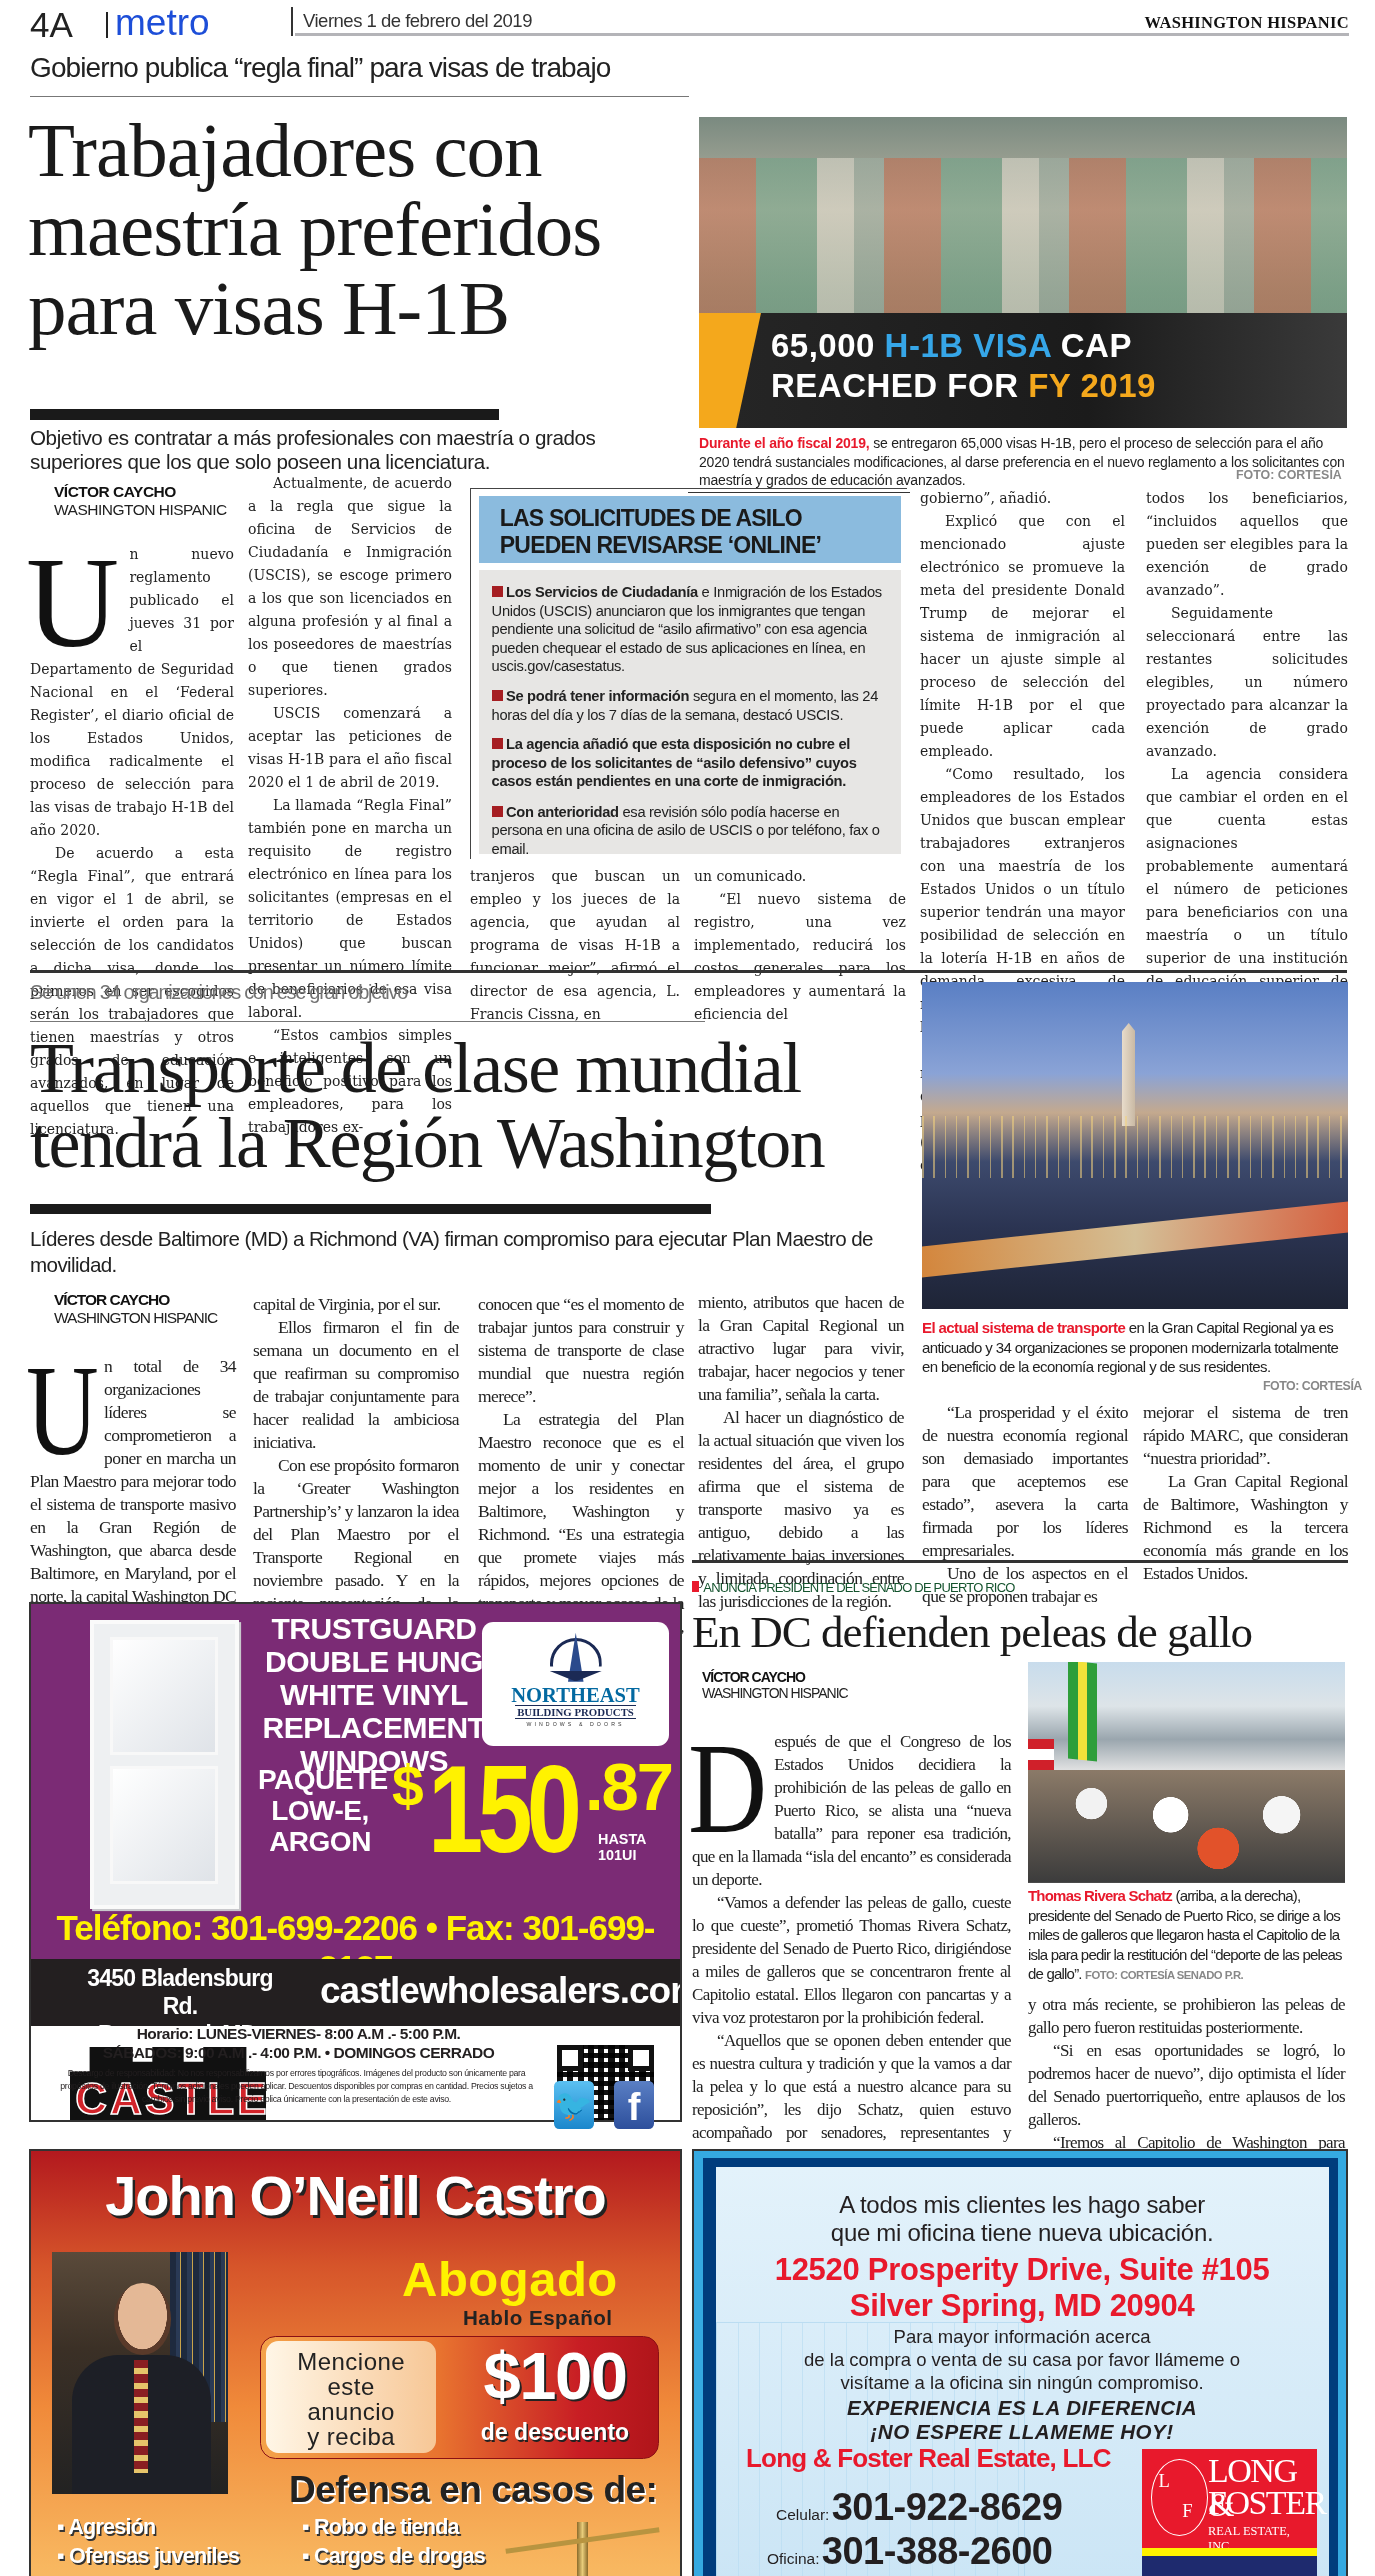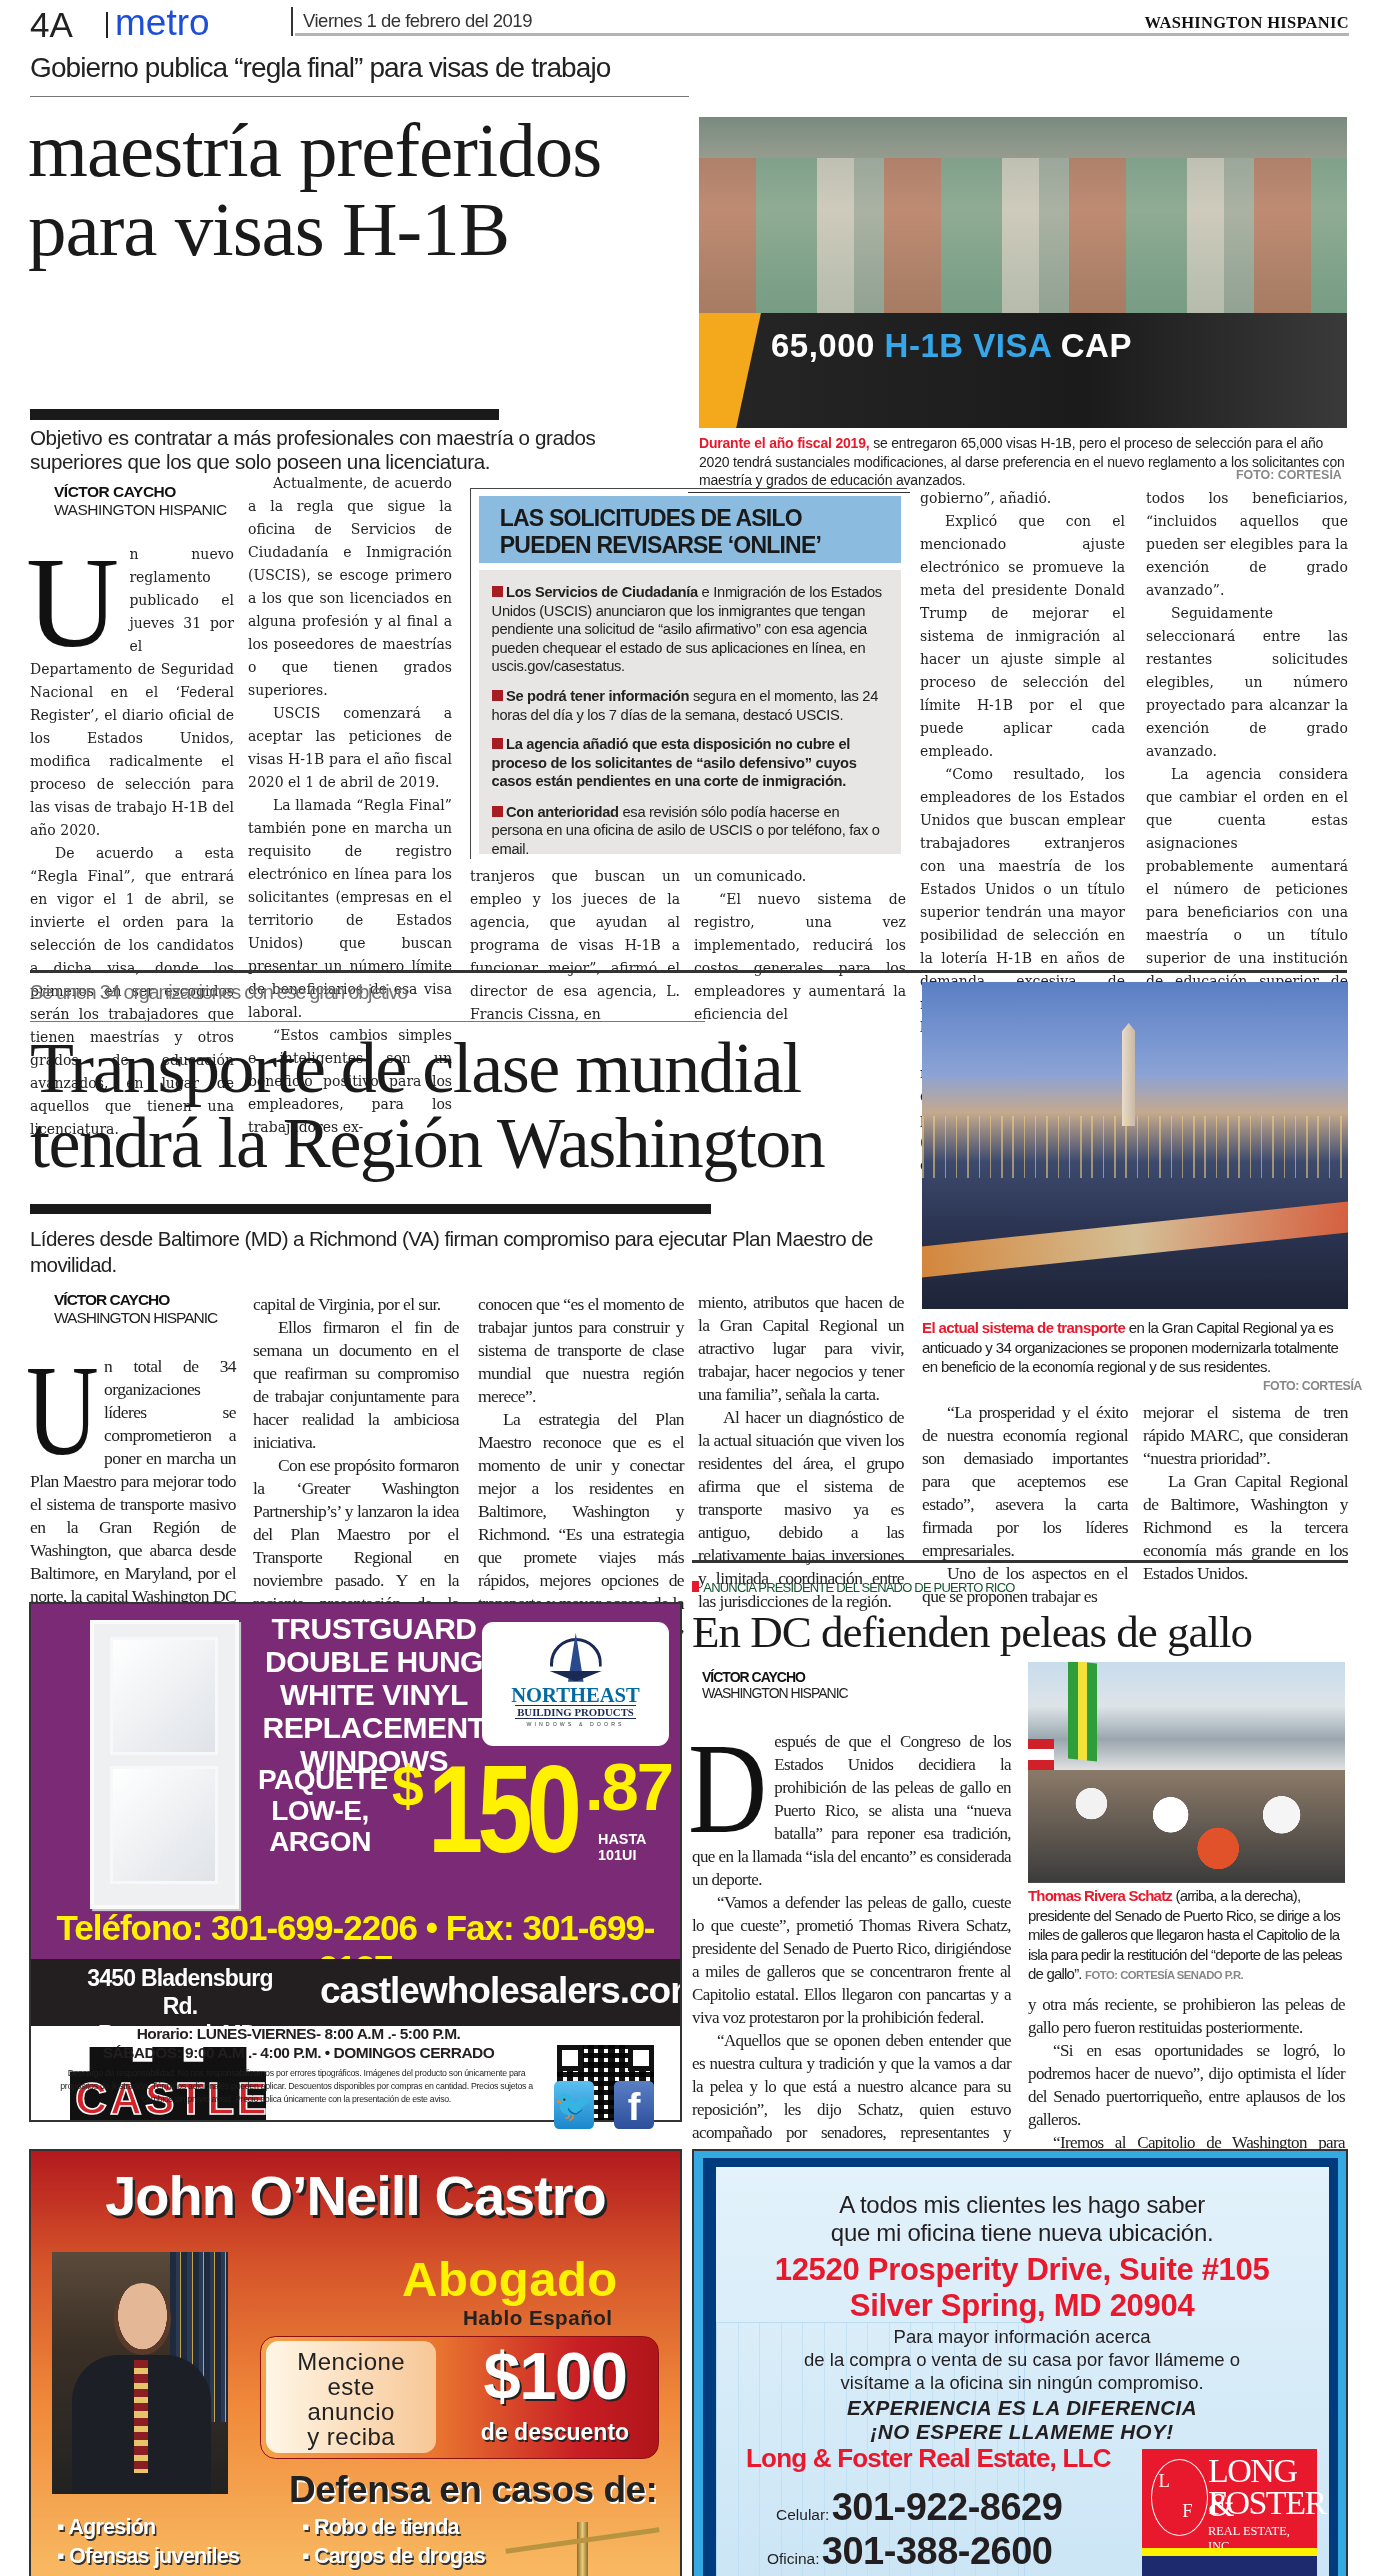--- a/index.html
+++ b/index.html
@@ -31,31 +31,33 @@
   <span class="abs" style="left:261px;top:0;width:2.1px;height:29px;background:#333;"></span>
   <span class="abs" style="left:273px;top:3.1px;font-size:18.5px;color:#333;letter-spacing:-0.5px;">Viernes 1 de febrero del 2019</span>
   <span class="abs serif" style="right:0;top:6.2px;font-size:16.5px;font-weight:bold;color:#111;letter-spacing:0.3px;">WASHINGTON HISPANIC</span>
   <div class="abs" style="left:265px;top:26px;width:1054px;height:3.1px;background:#b4b4b8;"></div>
 </div>
 
 <div class="abs sans" style="left:30px;top:52px;font-size:28px;letter-spacing:-0.9px;color:#222;white-space:nowrap;">Gobierno publica “regla final” para visas de trabajo</div>
 <div class="abs" style="left:30px;top:96px;width:659px;height:1px;background:#777;"></div>
 
 <div class="abs serif" style="left:28px;top:111px;width:670px;font-size:77px;line-height:79px;color:#1a1a1a;letter-spacing:-1px;">
+  <div>Trabajadores con</div>
   <div>maestría preferidos</div>
   <div>para visas H-1B</div>
 </div>
 <div class="abs" style="left:30px;top:409px;width:469px;height:11.3px;background:#1a1a1a;"></div>
 
 <div class="abs photo" style="left:699px;top:117px;width:648px;height:311px;background:linear-gradient(180deg,#7a8a80 0%,#b8b4a2 30%,#8c9a86 55%,#5d6a60 100%);">
   <div class="abs" style="left:0;top:41px;width:648px;height:155px;background:repeating-linear-gradient(90deg,#c46a4c 0 57px,#6fa488 57px 118px,#e0ddd0 118px 155px,#9fb0a4 155px 185px);opacity:.55;"></div>
   <div class="abs" style="left:0;top:196px;width:648px;height:115px;background:linear-gradient(90deg,#262626 0%,#1b1b1b 60%,#3a3a3a 100%);"></div>
   <div class="abs" style="left:0;top:196px;width:62px;height:115px;background:#f4a81c;clip-path:polygon(0 0,100% 0,60% 100%,0 100%);"></div>
   <div class="abs sans" style="left:72px;top:209px;font-size:33px;font-weight:bold;line-height:40px;color:#fff;letter-spacing:0.5px;">
     <div><span>65,000 </span><span style="color:#36a6e8;">H-1B VISA</span><span> CAP</span></div>
+    <div><span>REACHED FOR </span><span style="color:#f4a81c;">FY 2019</span></div>
   </div>
 </div>
 <div class="abs sans" style="left:699px;top:434px;width:648px;font-size:14px;line-height:18.5px;color:#222;letter-spacing:-0.2px;">
   <span class="cap-red">Durante el año fiscal 2019,</span><span> se entregaron 65,000 visas H-1B, pero el proceso de selección para el año 2020 tendrá sustanciales modificaciones, al darse preferencia en el nuevo reglamento a los solicitantes con maestría y grados de educación avanzados.</span>
 </div>
 <div class="abs sans credit" style="left:1236px;top:468px;">FOTO: CORTESÍA</div>
 
 <div class="abs sans" style="left:30px;top:426px;width:654px;font-size:20.6px;line-height:24px;color:#222;letter-spacing:-0.4px;">Objetivo es contratar a más profesionales con maestría o grados superiores que los que solo poseen una licenciatura.</div>
 
 <div class="abs" style="left:54px;top:483px;">

